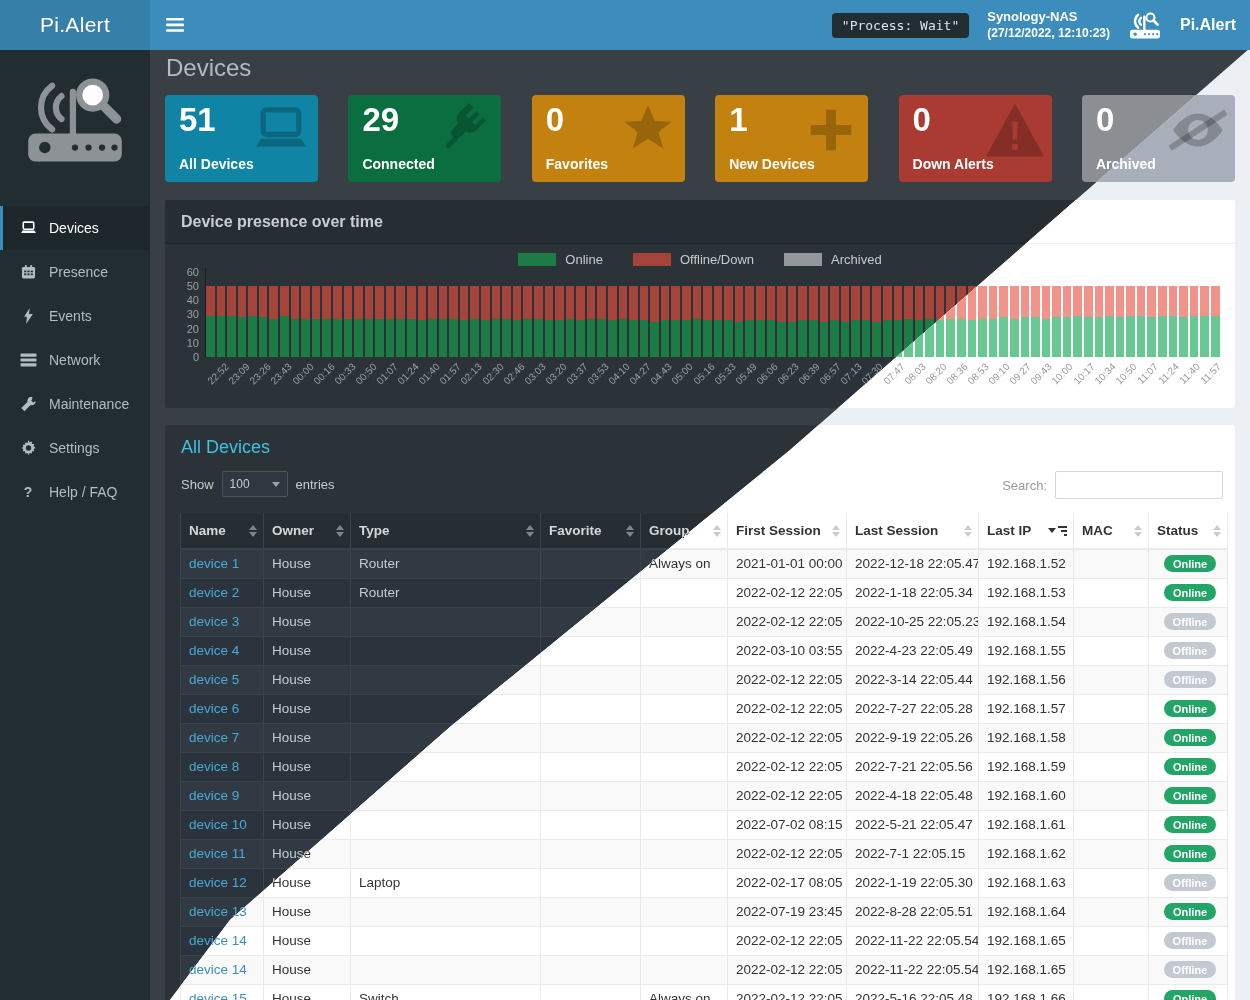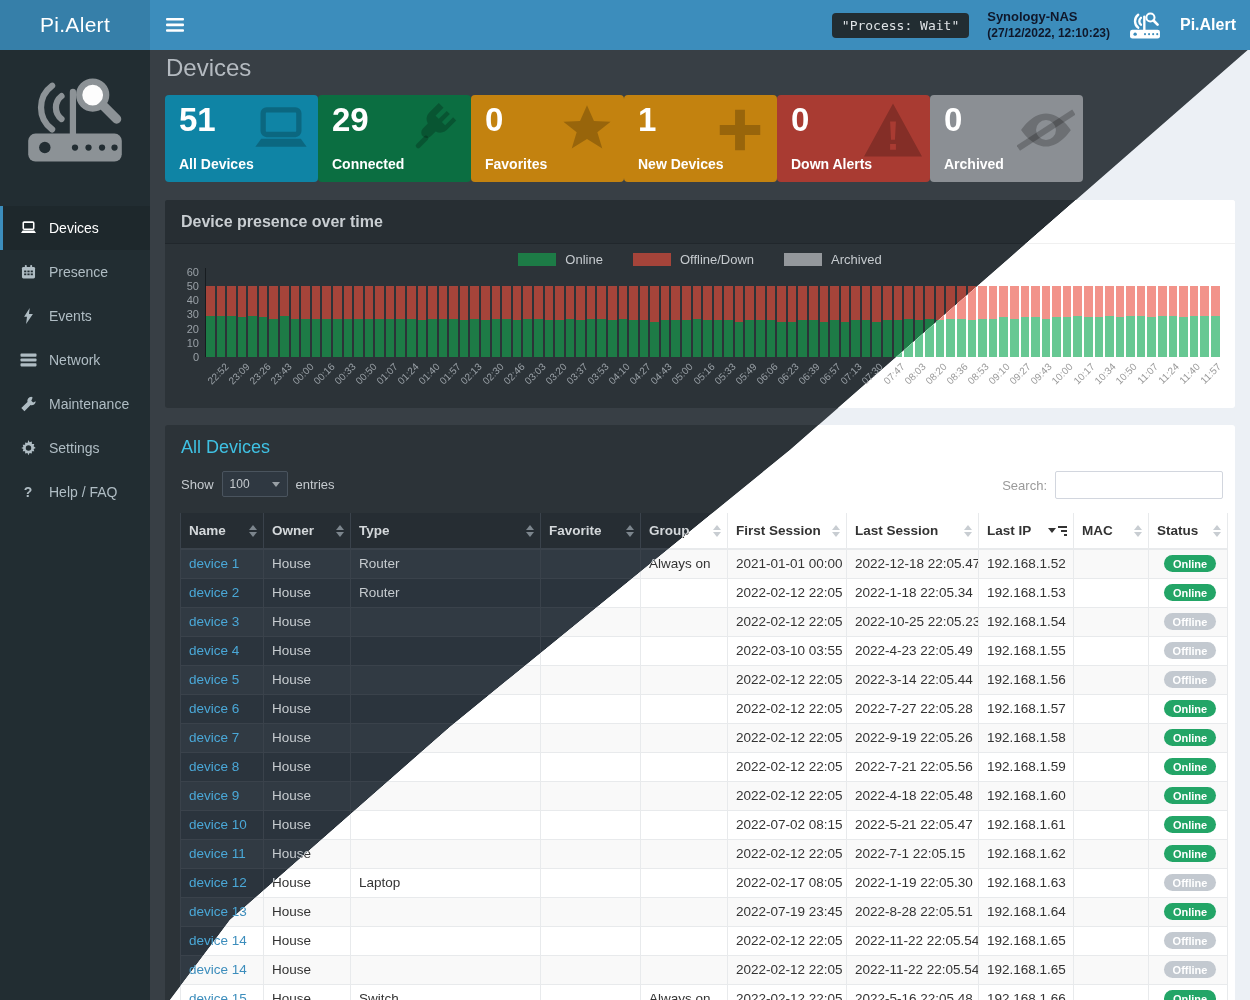--- a/index.html
+++ b/index.html
@@ -30,21 +30,21 @@
   }
 
   
   .header{position:absolute;left:0;top:0;width:1250px;height:50px;background:#3c8dbc;display:flex;}
   .logo-box{width:150px;height:50px;background:#367fa9;color:#fff;display:flex;align-items:center;justify-content:center;font-size:21px;letter-spacing:.3px;}
   .logo-box .thin{font-weight:300;} .logo-box b{font-weight:400;}
   .navbar{flex:1;display:flex;align-items:center;padding:0 14px 0 16px;color:#fff;}
   .hamburger{width:22px;height:16px;cursor:pointer;display:flex;align-items:center;}
   .nav-right{margin-left:auto;display:flex;align-items:center;gap:18px;}
   .proc-badge{background:#222d32;color:#dfe3e6;font-family:"DejaVu Sans Mono",monospace;font-size:13px;padding:5px 10px;border-radius:4px;}
-  .host-info{text-align:left;color:#0f172a;line-height:1.25;}
+  .host-info{text-align:left;color:#ffffff;line-height:1.25;}
   .host-info .hn{font-weight:700;font-size:13px;}
   .host-info .hd{font-weight:700;font-size:12px;}
   .brand-ico{width:34px;height:30px;color:#fff;}
   .brand-right{color:#fff;font-weight:700;font-size:16px;}
 
   
   .sidebar{position:absolute;left:0;top:50px;width:150px;height:950px;background:#222d32;}
   .side-logo{height:140px;display:flex;align-items:center;justify-content:center;color:#8c9296;}
   .side-logo svg{width:104px;height:96px;}
   .nav-list{margin-top:16px;}
@@ -53,21 +53,21 @@
   .nav-item .icon{width:20px;height:18px;display:inline-flex;align-items:center;justify-content:center;}
   .nav-item .icon svg{width:17px;height:16px;}
   .nav-item.active{background:#1e282c;color:#fff;border-left-color:#3c8dbc;}
   .nav-item .qmark{font-weight:700;font-size:14px;}
 
   
   .content-bg{position:absolute;left:150px;top:50px;width:1100px;height:950px;background:var(--content-bg);}
   .page-title{position:absolute;left:166px;top:54px;font-size:24px;font-weight:400;color:var(--page-title);}
 
   
-  .cards-row{position:absolute;left:165px;top:95px;width:1070px;height:76px;display:flex;}
+  .cards-row{position:absolute;left:165px;top:95px;width:1070px;height:76px;display:flex;justify-content:space-between;}
   .card{position:relative;width:153px;height:87px;border-radius:4px;color:#fff;overflow:hidden;cursor:pointer;}
   .theme-dark .card{background:var(--cd);} .theme-light .card{background:var(--cl);}
   .card .num{position:absolute;left:14px;top:6px;font-size:33px;font-weight:700;}
   .card .lbl{position:absolute;left:14px;bottom:10px;font-size:14px;font-weight:600;}
   .card .cicon{position:absolute;right:8px;top:8px;width:58px;height:54px;color:rgba(0,0,0,0.22);}
   .card .cicon svg{width:100%;height:100%;}
 
   
   .panel{position:absolute;background:var(--panel-bg);border-radius:3px;}
   .chart-panel{left:165px;top:200px;width:1070px;height:208px;}

